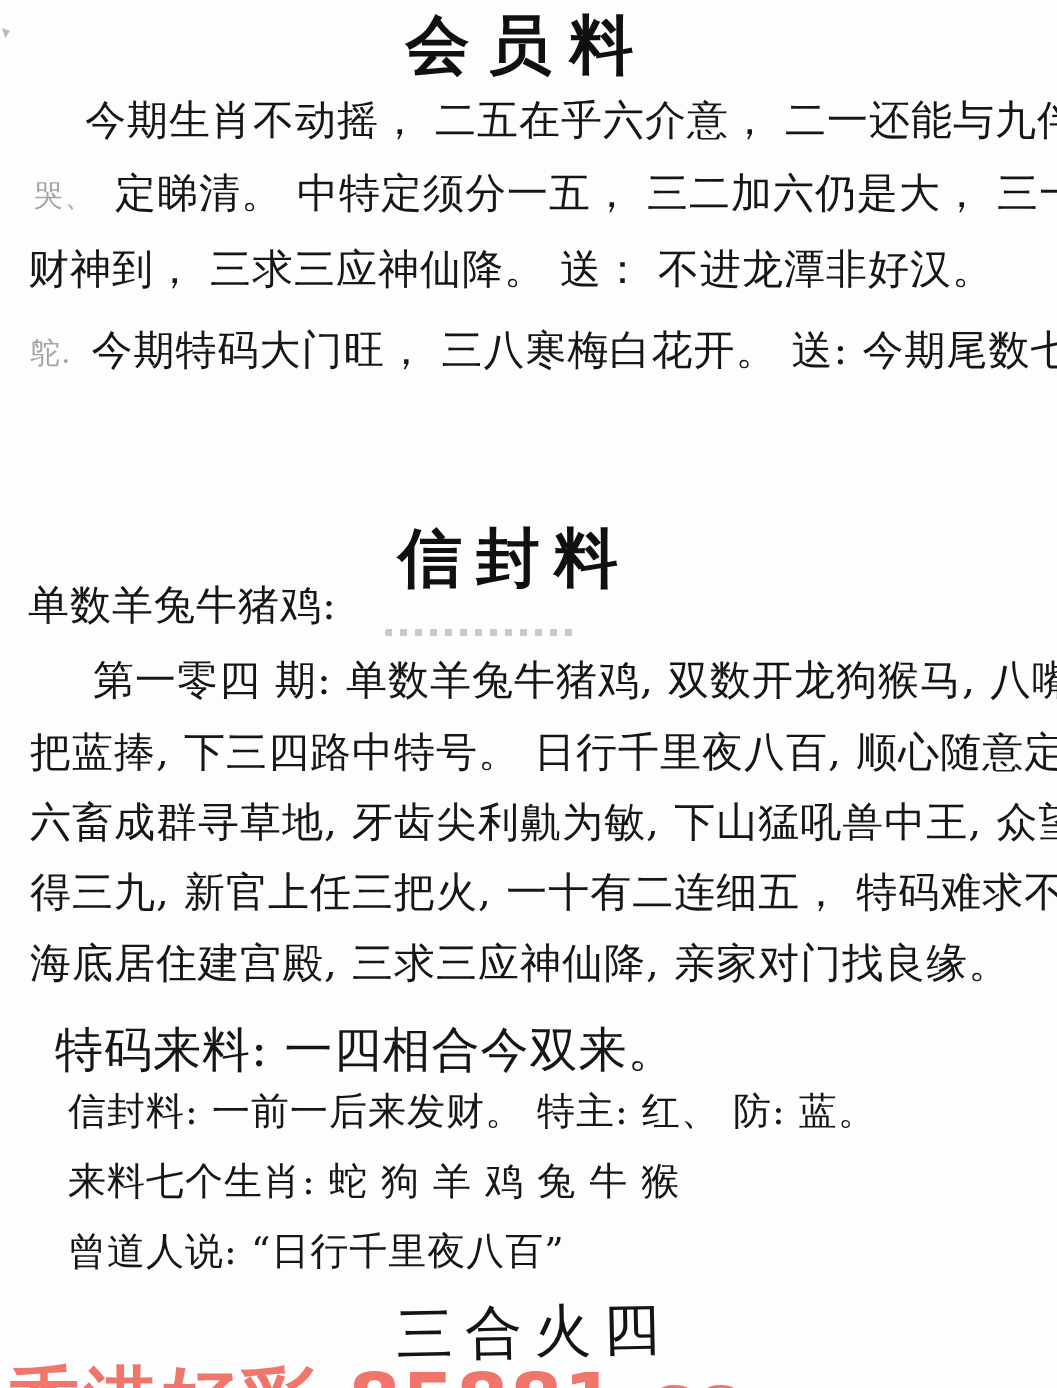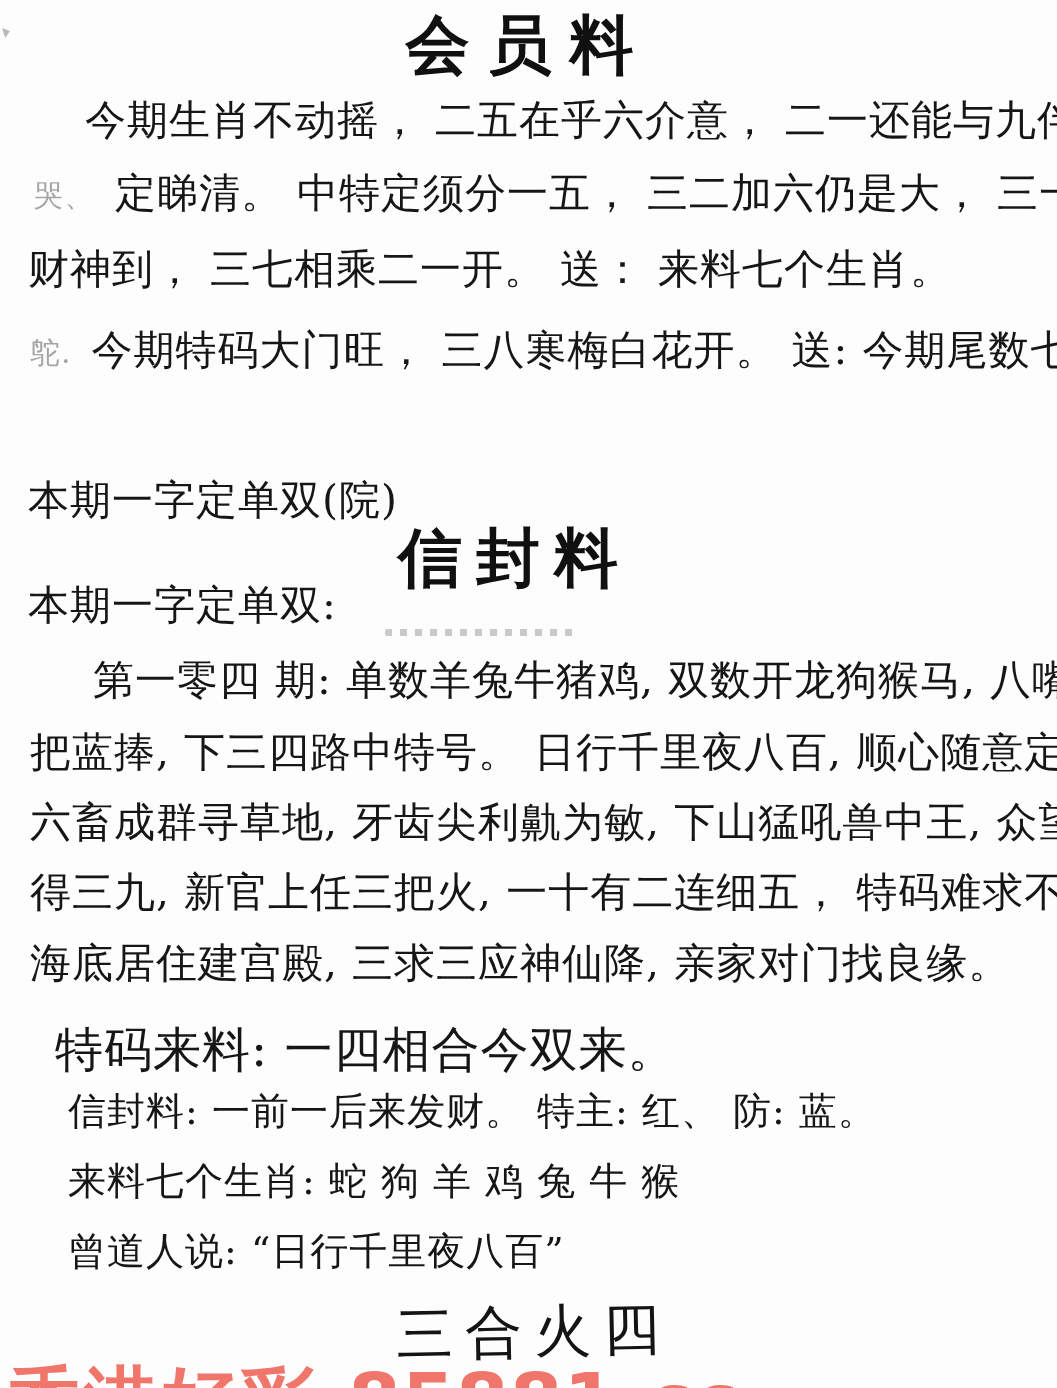--- a/index.html
+++ b/index.html
@@ -71,32 +71,31 @@
   <span class="corner-speck"></span>
 
   <div class="tline sec-title" style="left:50%;top:8px;transform:translateX(-50%);">会员料</div>
 
   <div class="tline body-line" style="left:85px;top:97px;">今期生肖不动摇， 二五在乎六介意， 二一还能与九伴， 对</div>
 
   <div class="tline body-line" style="left:33px;top:170px;">
     <span class="faded-prefix">哭、</span><span>定睇清。 中特定须分一五， 三二加六仍是大， 三一喜逢</span>
   </div>
 
-  <div class="tline body-line" style="left:28px;top:246px;">财神到， 三七相乘二一开。 送： 来料七个生肖。</div>
+  <div class="tline body-line" style="left:28px;top:246px;">财神到， 三求三应神仙降。 送： 不进龙潭非好汉。</div>
 
   <div class="tline body-line" style="left:30px;top:327px;">
     <span class="faded-prefix">鸵.</span><span>今期特码大门旺， 三八寒梅白花开。 送: 今期尾数七必开。</span>
   </div>
 
 
-  <div class="tline body-line" style="left:28px;top:477px;">本期一字定单双(院)</div>
 
   <div class="tline sec-title" style="left:398px;top:521px;letter-spacing:14px;">信封料</div>
 
-  <div class="tline body-line" style="left:28px;top:582px;">本期一字定单双:</div>
+  <div class="tline body-line" style="left:28px;top:582px;">单数羊兔牛猪鸡:</div>
 
   <div class="artifact-strip"></div>
 
   <div class="tline body-line" style="left:93px;top:657px;">第一零四 期: 单数羊兔牛猪鸡, 双数开龙狗猴马, 八嘴九舌</div>
 
   <div class="tline body-line" style="left:30px;top:729px;">把蓝捧, 下三四路中特号。 日行千里夜八百, 顺心随意定中兴,</div>
 
   <div class="tline body-line" style="left:30px;top:799px;">六畜成群寻草地, 牙齿尖利鼽为敏, 下山猛吼兽中王, 众望所归</div>
 
   <div class="tline body-line" style="left:30px;top:869px;">得三九, 新官上任三把火, 一十有二连细五， 特码难求不在此,</div>

